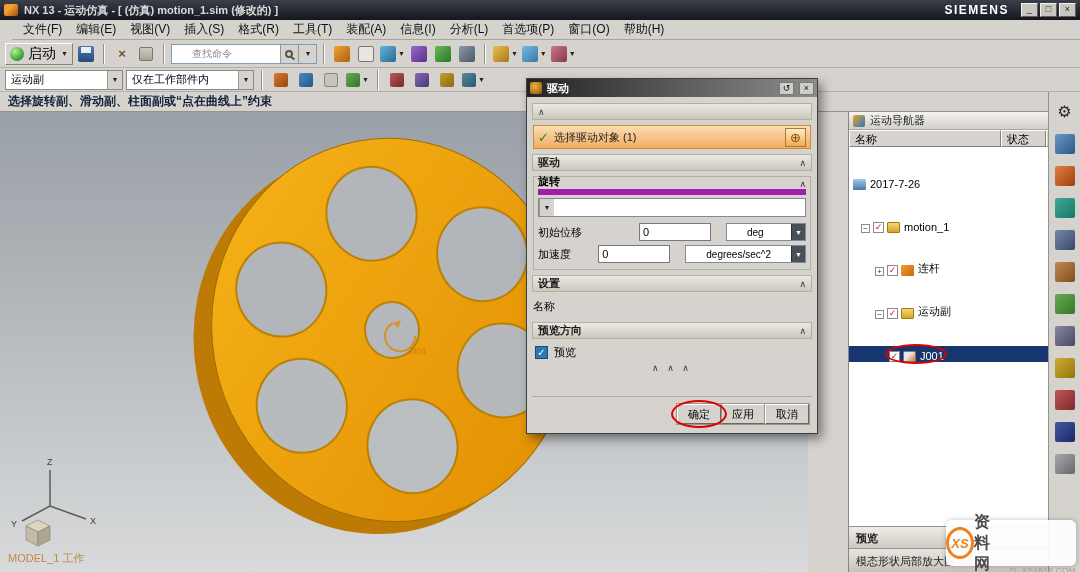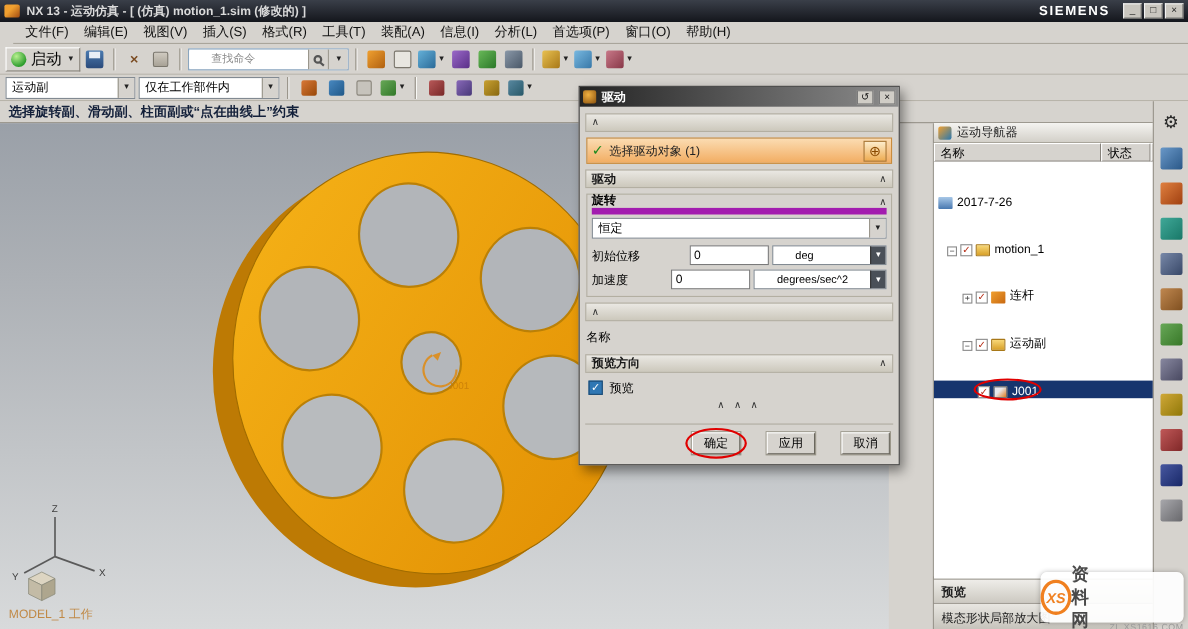--- a/index.html
+++ b/index.html
@@ -139,43 +139,43 @@
   .selrow { margin:5px 1px; height:24px; border:1px solid #c98c3e;
     background:linear-gradient(180deg,#fbdcb2,#f2ad62); display:flex; align-items:center; gap:5px; padding:0 4px; }
   .selrow .ck { color:#1e8a1e; font-weight:bold; font-size:13px; }
   .selrow .seltext { flex:1; font-size:11px; color:#222; }
   .target-btn { width:21px; height:19px; border:1px solid #a87838;
     background:linear-gradient(180deg,#fdeccb,#eeac52); font-size:13px; line-height:17px; text-align:center; color:#8a4a00; }
   .grp { margin:5px 1px; border:1px solid #b3afa2; padding:2px 4px 4px; }
   .subhdr { height:16px; display:flex; align-items:flex-end; border-bottom:6px solid #a21caf; margin-bottom:3px; }
   .subhdr .stext { flex:1; font-size:11px; font-weight:bold; }
   .combo-full { height:19px; margin:2px 0 4px; }
-  .frow { display:flex; align-items:center; height:22px; gap:3px;justify-content:space-between; }
+  .frow { display:flex; align-items:center; height:22px; gap:15px;justify-content:space-between; }
   .flabel { width:86px; font-size:11px; }
   .fin { width:72px; height:18px; border:1px solid #7a7a7a; background:#fff; font-size:11px; padding:0 3px;
     font-family:"Liberation Sans","DejaVu Sans",sans-serif; }
   .inwrap { position:relative; display:inline-block; }
   .ann-speed { position:absolute; left:-3px; top:-3px; width:44px; height:24px;
     border:2px solid #e00000; border-radius:50%; pointer-events:none; }
   .unitcombo { flex:1; height:18px; display:flex; align-items:center; background:#fff; border:1px solid #828a92; }
   .unitcombo .ctext { flex:1; padding:0 20px; font-size:10px; white-space:nowrap; overflow:hidden; }
   .unitcombo .cbtn { width:14px; height:100%; background:#4a5058; color:#fff; border-left:1px solid #333;
     display:flex; align-items:center; justify-content:center; font-size:7px; }
   .name-row { display:flex; align-items:center; height:24px; margin:2px 1px; }
   .name-label { flex:1; font-size:11px; }
   .name-input { width:140px; height:18px; border:1px solid #7a7a7a; background:#fff;
     display:flex; align-items:center; padding:0 2px; font-size:11px; }
   .name-sel { background:#2e59a8; color:#fff; padding:0 2px; }
   .prevrow { display:flex; align-items:center; gap:6px; height:22px; padding-left:3px; margin-top:2px; }
   .chkbox { width:13px; height:13px; background:#2f77b4; border:1px solid #1c4a72; color:#fff;
     font-size:10px; line-height:12px; text-align:center; }
   .prevlabel { font-size:11px; }
   .collapse-row { text-align:center; font-size:9px; letter-spacing:3px; color:#333; height:13px; line-height:11px; }
-  .btnrow { border-top:1px solid #afaba0; margin-top:9px; padding:7px 3px 4px;
-    display:flex; justify-content:flex-end; gap:24px;align-items:center; }
+  .btnrow { border-top:1px solid #afaba0; margin-top:20px; padding:7px 3px 4px;
+    display:flex; justify-content:flex-end; gap:0;align-items:center; }
   .dbtn { min-width:44px; height:20px; padding:0 8px; background:#d6d3ce; font-size:11px; line-height:18px;
     text-align:center; border:1px solid; border-color:#fff #6a675e #6a675e #fff; box-shadow:0 0 0 1px #9a9689; }
   .dbtn.ok { position:relative; }
   .ann-ok { position:absolute; left:-7px; right:-7px; top:-5px; bottom:-5px;
     border:2px solid #e00000; border-radius:50%; pointer-events:none; }
 
   
   .watermark { position:absolute; right:4px; bottom:6px; width:130px; height:46px; background:rgba(255,255,255,.93);
     border-radius:6px; display:flex; align-items:center; justify-content:center; gap:0; z-index:8;
     box-shadow:0 0 5px rgba(0,0,0,.25); }
@@ -451,41 +451,41 @@
       <div class="sect">
         <span class="stext">驱动</span>
         <span class="arrowglyph">∧</span>
       </div>
       <div class="grp">
         <div class="subhdr">
           <span class="stext">旋转</span>
           <span class="arrowglyph">∧</span>
         </div>
         <div class="combo combo-full">
-          <span class="ctext">恒定</span>
           <span class="cbtn">▼</span>
         </div>
         <div class="frow">
           <span class="flabel">初始位移</span>
           <span class="inwrap"><input class="fin" value="0" style=""></span>
           <div class="unitcombo">
             <span class="ctext">deg</span>
             <span class="cbtn">▼</span>
           </div>
         </div>
         <div class="frow">
           <span class="flabel">加速度</span>
           <span class="inwrap"><input class="fin" value="0" style=""></span>
           <div class="unitcombo">
             <span class="ctext">degrees/sec^2</span>
             <span class="cbtn">▼</span>
           </div>
         </div>
       </div>
       <div class="sect">
+        <span class="stext">设置</span>
         <span class="arrowglyph">∧</span>
       </div>
       <div class="name-row">
         <span class="name-label">名称</span>
       </div>
       <div class="sect">
         <span class="stext">预览方向</span>
         <span class="arrowglyph">∧</span>
       </div>
       <div class="prevrow">

